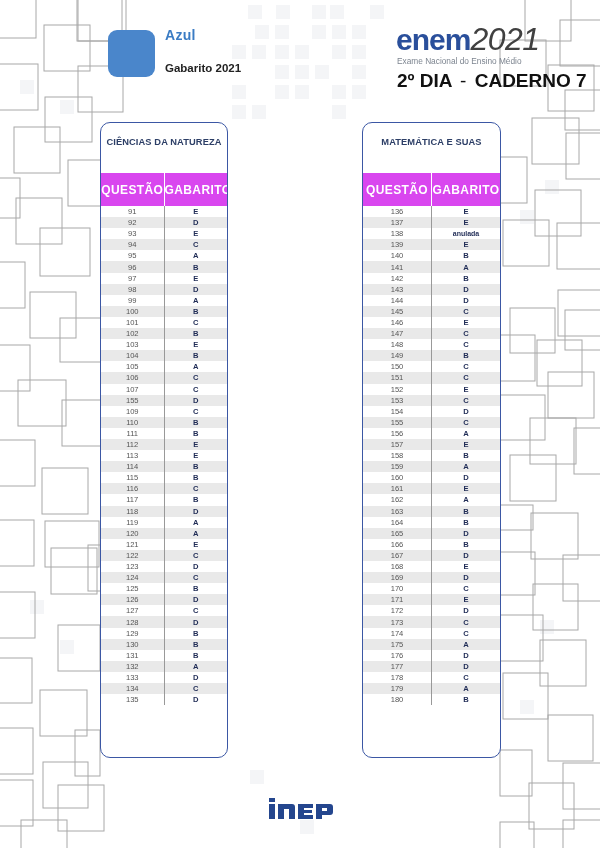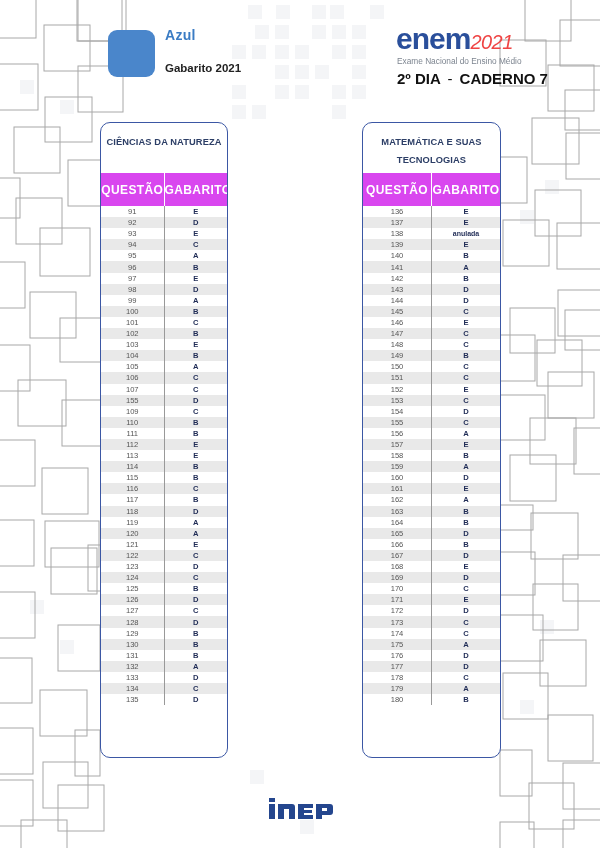--- a/index.html
+++ b/index.html
@@ -12,23 +12,23 @@
     .layer { position: absolute; z-index: 1; }
 
     
     #azul-swatch { left: 108px; top: 30px; width: 47px; height: 47px; border-radius: 9px; background: #4a86cb; }
     #azul-title { left: 165px; top: 27px; font-size: 14px; font-weight: bold; color: #3b7cc4; letter-spacing: 0.3px; }
     #gabarito-year { left: 165px; top: 62px; font-size: 11.5px; font-weight: bold; color: #222; }
 
     
     #enem-logo { left: 396px; top: 24px; white-space: nowrap; }
     #enem-word { font-size: 30px; font-weight: bold; color: #2a4f9b; letter-spacing: -1px; line-height: 30px; }
-    #enem-year { font-size: 20px; font-style: italic; color: #ef4444; font-weight: normal; letter-spacing: -0.5px; line-height: 30px; }
+    #enem-year { font-size: 32px; font-style: italic; color: #404040; font-weight: normal; letter-spacing: -0.5px; line-height: 30px; }
     #enem-subtitle { left: 397px; top: 56px; font-size: 8.3px; color: #7d8590; }
-    #dia-caderno { left: 397px; top: 70px; font-size: 15px; font-weight: bold; color: #111; white-space: nowrap; }
+    #dia-caderno { left: 397px; top: 70px; font-size: 19px; font-weight: bold; color: #111; white-space: nowrap; }
 
     
     .panel { position: absolute; z-index: 2; background: #fff; border: 1.5px solid #3b57a4; border-radius: 10px; overflow: hidden; }
     #panel-left { left: 100px; top: 122px; width: 128px; height: 636px; }
     #panel-right { left: 362px; top: 122px; width: 139px; height: 636px; }
     .panel-title { height: 50px; padding-top: 10px; text-align: center; font-size: 9.3px; font-weight: bold; color: #2c3e66; line-height: 18px; letter-spacing: 0.1px; }
     .tbl { width: 100%; border-collapse: collapse; table-layout: fixed; }
     .tbl th { background: #d946ef; color: #fff; font-size: 12px; font-weight: bold; height: 33px; letter-spacing: 0.4px; }
     .tbl th.q { border-right: 1.5px solid #fff; }
     .tbl td { height: 11.1px; font-size: 7.6px; text-align: center; line-height: 11px; padding: 0; }
@@ -365,21 +365,20 @@
           <td class="q">135</td>
           <td class="a">D</td>
         </tr>
       </tbody>
   </table>
 </div>
 
 <div id="panel-right" class="panel">
   <div class="panel-title">
     <div>MATEMÁTICA E SUAS</div>
-    <div>TECNOLOGIAS</div>
   </div>
   <table class="tbl">
     <thead>
       <tr>
         <th class="q">QUESTÃO</th>
         <th>GABARITO</th>
       </tr>
     </thead>
     <tbody id="tbody-right">
         <tr>

